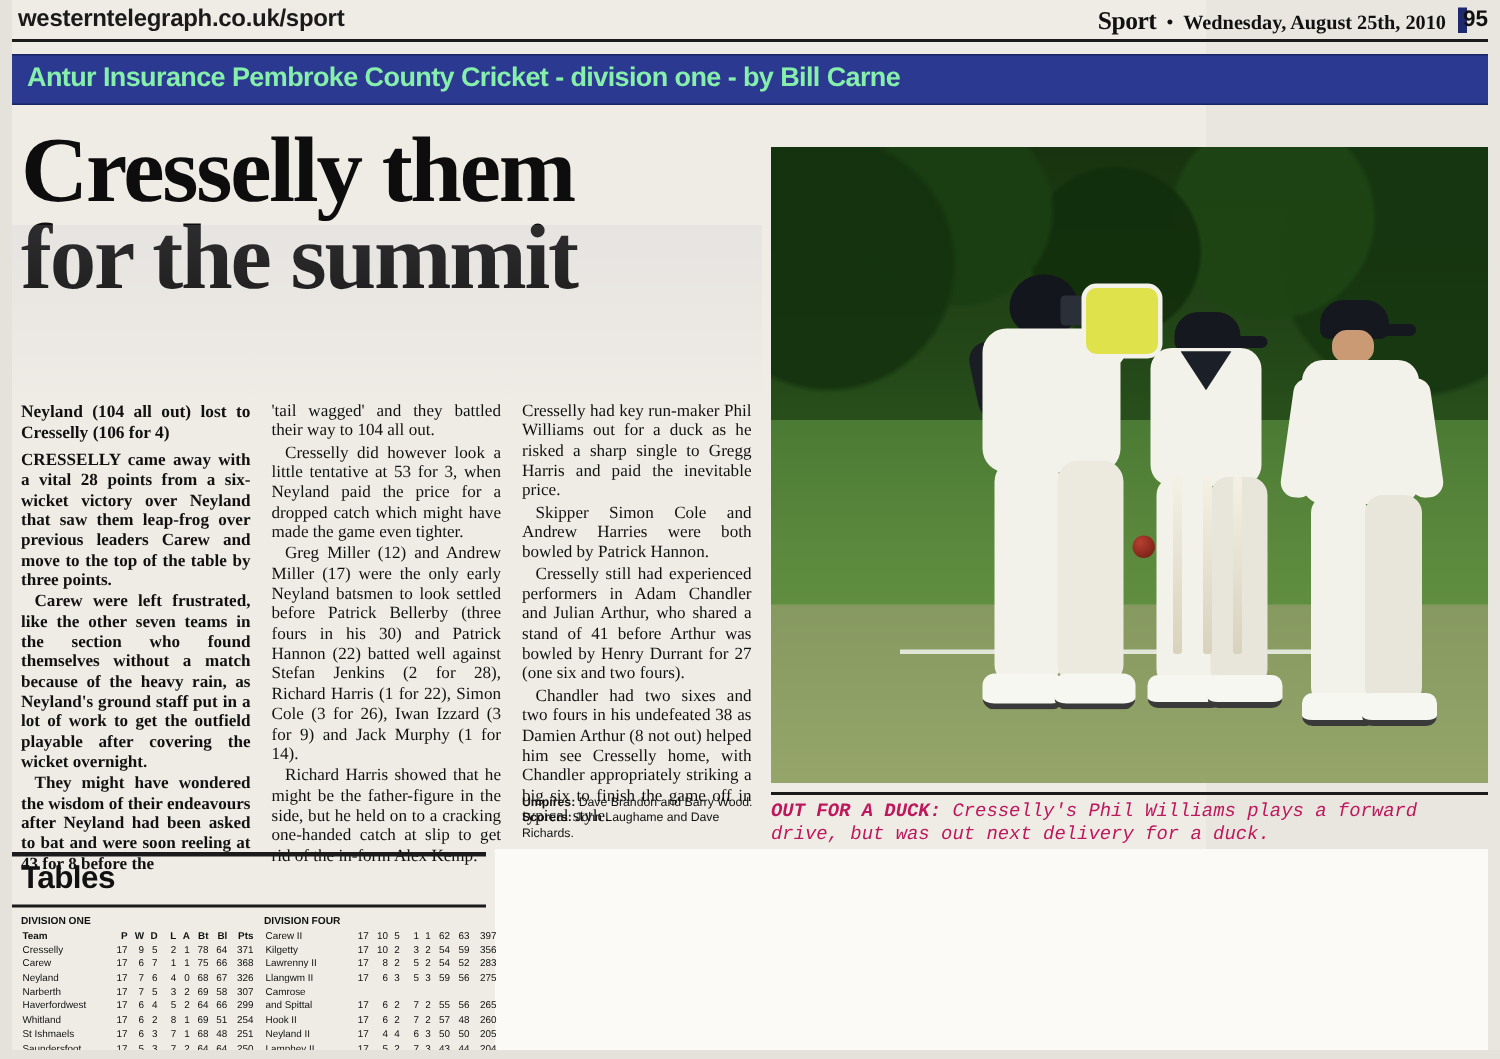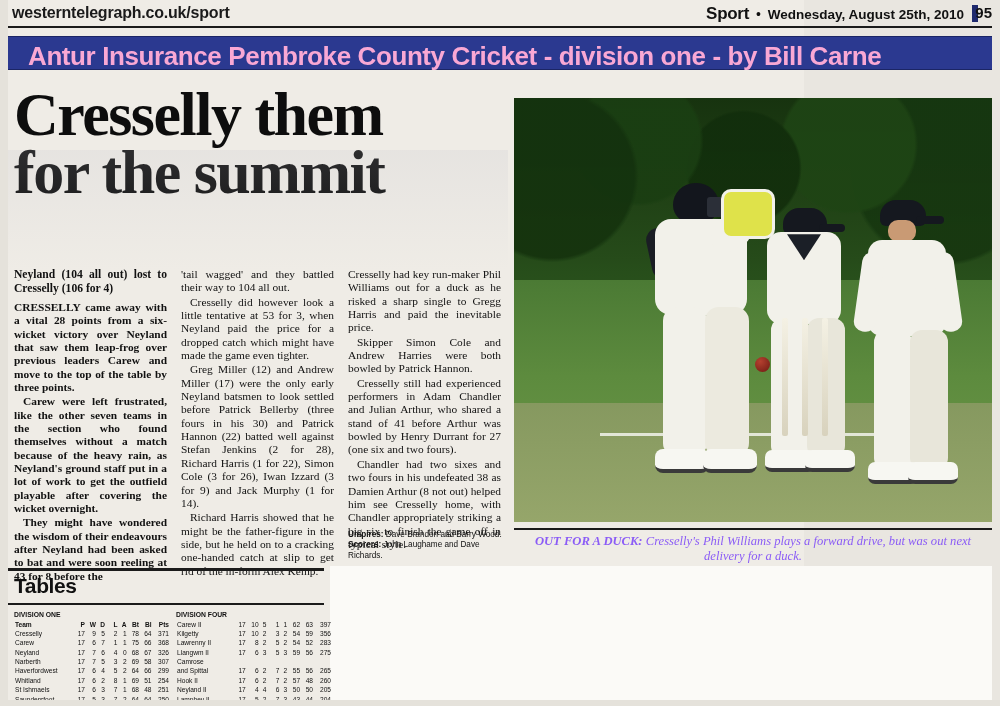--- a/index.html
+++ b/index.html
@@ -19,21 +19,21 @@
     position:absolute;left:8px;top:4px;width:984px;height:22px;
   }
   .mast-url{
     position:absolute;left:4px;top:0px;
     font-family:"Liberation Sans", sans-serif;
     font-weight:bold;font-size:16px;color:#1a1a1a;
     letter-spacing:-0.2px;
   }
   .mast-right{
     position:absolute;right:28px;top:0px;
-    font-family:Liberation Sans, sans-serif;
+    font-family:Liberation Serif, serif;
     font-size:14px;color:#111;
     white-space:nowrap;
   }
   .mast-right .sport{
     font-weight:bold;font-size:17px;letter-spacing:-0.3px;
   }
   .mast-right .dot{padding:0 3px;}
   .mast-right .date{font-weight:bold;font-size:13.5px;}
   .mast-bar{
     position:absolute;right:14px;top:1px;width:6px;height:17px;
@@ -48,23 +48,23 @@
     position:absolute;left:8px;top:26px;width:984px;height:2px;background:#1b1b1b;
   }
   
   .banner{
     position:absolute;left:8px;top:36px;width:984px;height:32px;
     background:#2b3990;
     border-top:1px solid #1b2565;
     border-bottom:1px solid #1b2565;
   }
   .banner-text{
-    position:absolute;left:20px;top:4px;
-    color:#f9a8d4;font-family:"Liberation Sans", sans-serif;
-    font-weight:bold;font-size:26px;letter-spacing:-0.4px;
+    position:absolute;left:10px;top:4px;
+    color:#86efac;font-family:"Liberation Sans", sans-serif;
+    font-weight:bold;font-size:18px;letter-spacing:-0.4px;
     white-space:nowrap;
   }
   
   .headline{
     position:absolute;left:14px;top:86px;width:480px;
     font-family:"Liberation Serif", serif;
     font-weight:bold;
     font-size:62px;line-height:0.93;
     color:#0d0d0d;
     letter-spacing:-1.5px;
@@ -173,22 +173,22 @@
   .p-slip .shoe{position:absolute;left:10px;top:262px;width:50px;height:18px;background:#f7f7f2;border-radius:7px;border-bottom:4px solid #3a3a3a;}
   .p-slip .shoe2{position:absolute;left:50px;top:262px;width:50px;height:18px;background:#f7f7f2;border-radius:7px;border-bottom:4px solid #3a3a3a;}
 
   
   .caption{
     position:absolute;left:514px;top:528px;width:478px;
     border-top:2px solid #1b1b1b;
     padding-top:4px;
   }
   .caption .txt{
-    font-family:Liberation Serif, serif;
-    font-size:12.6px;line-height:1.22;color:#8b5cf6;font-style:italic;text-align:center;
+    font-family:Liberation Mono, monospace;
+    font-size:12.6px;line-height:1.22;color:#be185d;font-style:italic;
   }
   .caption .txt b{font-style:italic;font-weight:bold;}
   .cap-credit{
     position:absolute;right:2px;top:38px;
     font-family:"Liberation Sans", sans-serif;
     font-weight:bold;font-size:8.5px;color:#222;
   }
   
   .umpires{
     position:absolute;left:348px;top:530px;width:156px;

